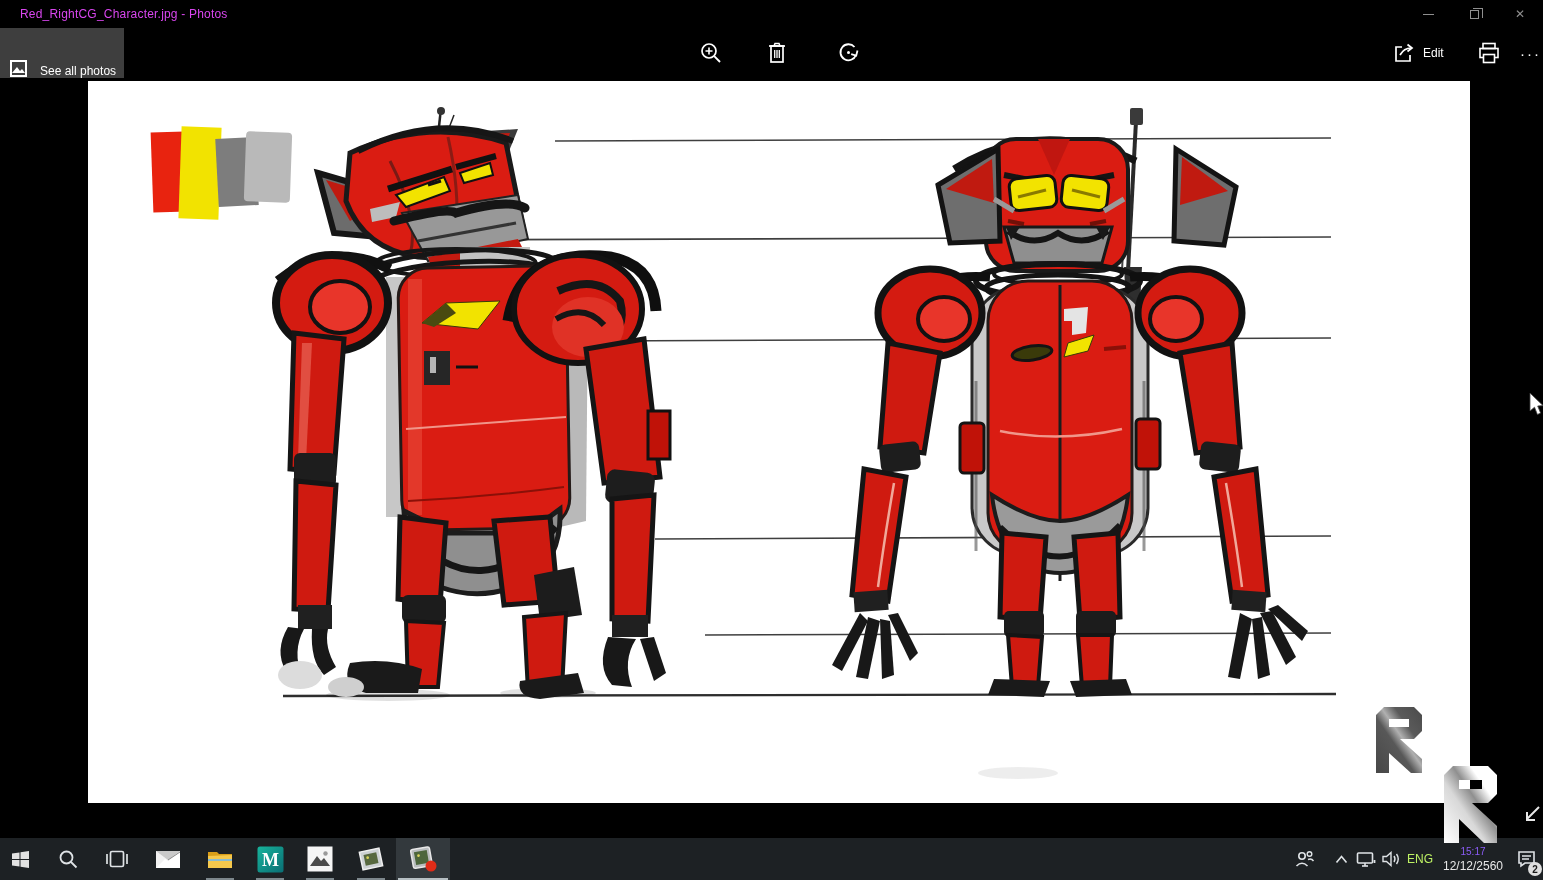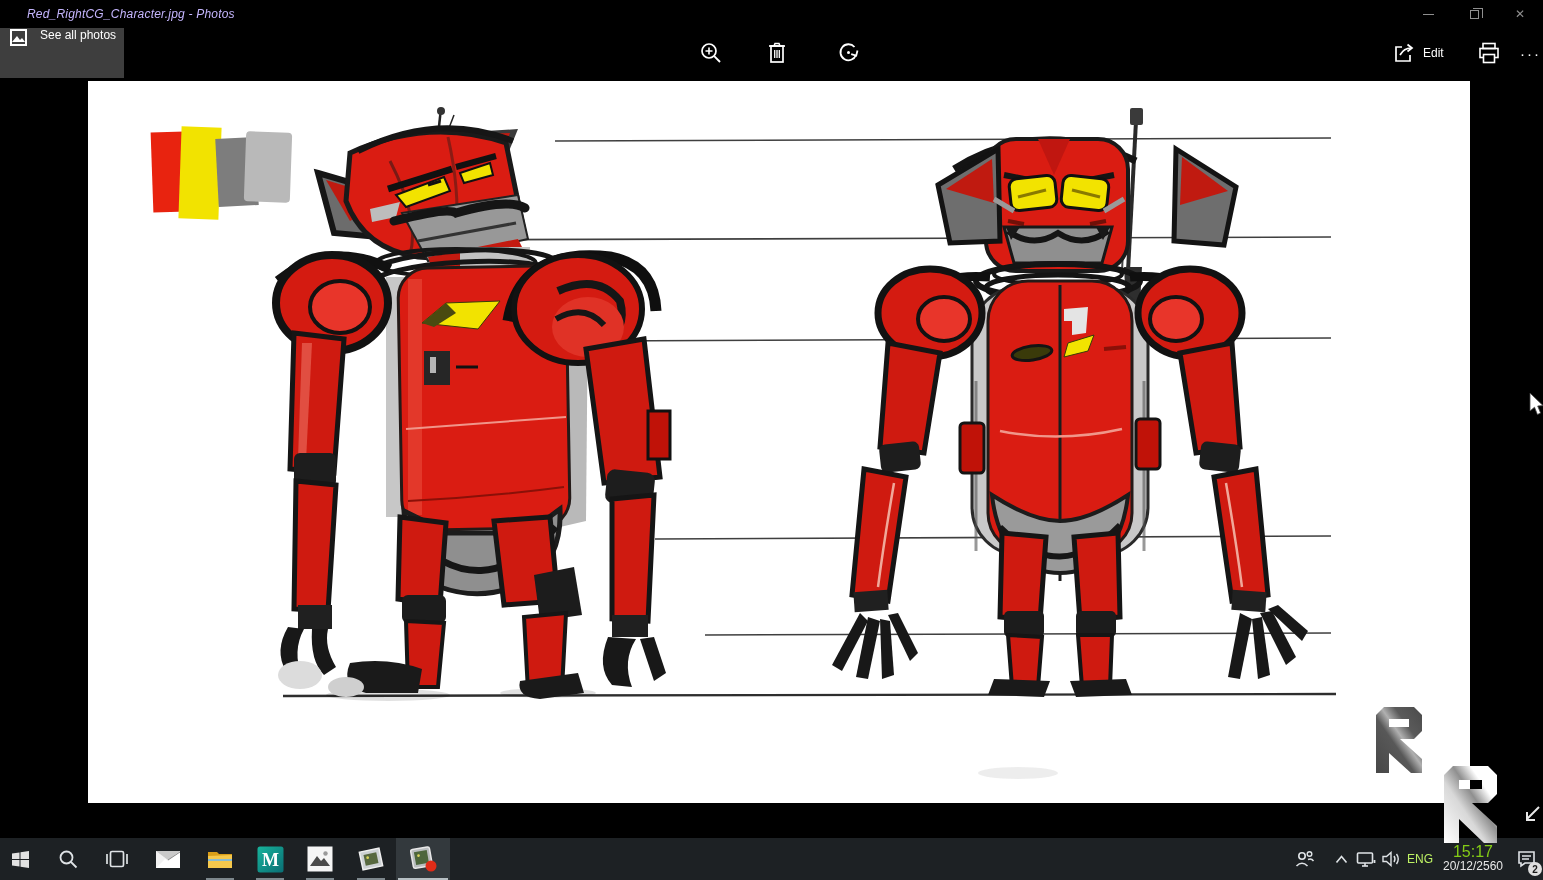--- a/index.html
+++ b/index.html
@@ -5,32 +5,32 @@
   * { margin:0; padding:0; box-sizing:border-box; }
   html,body { width:1543px; height:880px; }
   body {
     position:relative; overflow:hidden;
     background:#000;
     font-family:"Liberation Sans", sans-serif;
     color:#fff;
   }
   
   .titlebar { position:absolute; top:0; left:0; width:100%; height:28px; background:#000; }
-  .title-text { position:absolute; left:27px; top:7px; font-size:12px; color:#c4b5fd; letter-spacing:.2px;font-style:italic; }
+  .title-text { position:absolute; left:20px; top:7px; font-size:12px; color:#d946ef; letter-spacing:.2px; }
   .win-controls { position:absolute; right:0; top:0; height:28px; display:flex; }
   .win-btn { width:46px; height:28px; display:flex; align-items:center; justify-content:center; color:#8f8f8f; }
   .min-glyph { width:11px; height:0; border-top:1px solid #8f8f8f; display:block; }
   .restore-glyph { width:9px; height:9px; border:1px solid #8f8f8f; position:relative; display:block; }
   .restore-glyph::before { content:""; position:absolute; left:2px; top:-3px; width:9px; height:9px; border:1px solid #8f8f8f; border-left:none; border-bottom:none; }
   .close-glyph { font-size:12px; color:#8f8f8f; }
 
   
   .toolbar { position:absolute; top:28px; left:0; width:100%; height:52px; background:#000; }
   .seeall-btn { position:absolute; left:0; top:0; width:124px; height:50px; background:#3e3e3e;
-                display:flex; align-items:flex-start; gap:12px; padding-left:9px; }
+                display:flex; align-items:flex-end; gap:12px; padding-left:9px; }
   .tb-label { font-size:12px; color:#fff; white-space:nowrap; }
   .addcreation-btn { position:absolute; left:136px; top:0; height:50px; display:flex; align-items:center; gap:10px; }
   .icon-btn { position:absolute; top:0; height:50px; display:flex; align-items:center; justify-content:center; }
   .action-group-item { position:absolute; top:0; height:50px; display:flex; align-items:center; gap:8px; }
   .more-dots { font-size:15px; color:#fff; letter-spacing:2px; width:26px; overflow:hidden; }
 
   
   .canvas { position:absolute; left:88px; top:81px; width:1382px; height:722px; background:#fff; }
   .canvas svg { display:block; }
 
@@ -41,21 +41,21 @@
 
   
   .taskbar { position:absolute; left:0; bottom:0; width:100%; height:42px; background:#1d2124; z-index:20; }
   .tb { position:absolute; top:0; height:42px; display:flex; align-items:center; justify-content:center; }
   .tb.open::after { content:""; position:absolute; bottom:0; left:10px; right:10px; height:2px; background:#7d878c; }
   .tb.active { background:#33393d; }
   .tb.active::after { left:2px; right:2px; background:#b6bfc3; }
   .tray-item { position:absolute; top:0; height:42px; display:flex; align-items:center; justify-content:center; }
   .eng-text { font-size:12px; color:#bef264; }
   .clock { flex-direction:column; line-height:14px; text-align:center; }
-  .clock .t { font-size:16px; color:#84cc16; }
+  .clock .t { font-size:10px; color:#8b5cf6; }
   .clock .d { font-size:12px; color:#e8e8e8; }
   .badge { position:absolute; right:1px; bottom:4px; width:14px; height:14px; border-radius:50%;
            background:#dfdfdf; color:#1a1a1a; font-size:10px; font-weight:bold;
            display:flex; align-items:center; justify-content:center; }
 </style>
 </head>
 <body>
 
 <div class="titlebar">
   <span class="title-text">Red_RightCG_Character.jpg - Photos</span>
@@ -488,21 +488,21 @@
       <path d="M14.5,3 Q18,8 14.5,13" fill="none" stroke="#dfe3e6" stroke-width="1.4"></path>
     </svg>
   </div>
 
   <div class="tray-item" style="left:1402px; width:36px;">
     <span class="eng-text">ENG</span>
   </div>
 
   <div class="tray-item clock" style="left:1438px; width:70px;">
     <span class="t">15:17</span>
-    <span class="d">20/12/2560</span>
+    <span class="d">12/12/2560</span>
   </div>
 
   <div class="tray-item" style="left:1510px; width:33px;">
     <svg width="19" height="18" viewBox="0 0 19 18">
       <path d="M2,2 H17 V13 H8 L4,16 V13 H2 Z" fill="none" stroke="#dfe3e6" stroke-width="1.6"></path>
       <path d="M5,6 H14 M5,9 H12" stroke="#dfe3e6" stroke-width="1.3"></path>
     </svg>
     <span class="badge">2</span>
   </div>
 </div>

